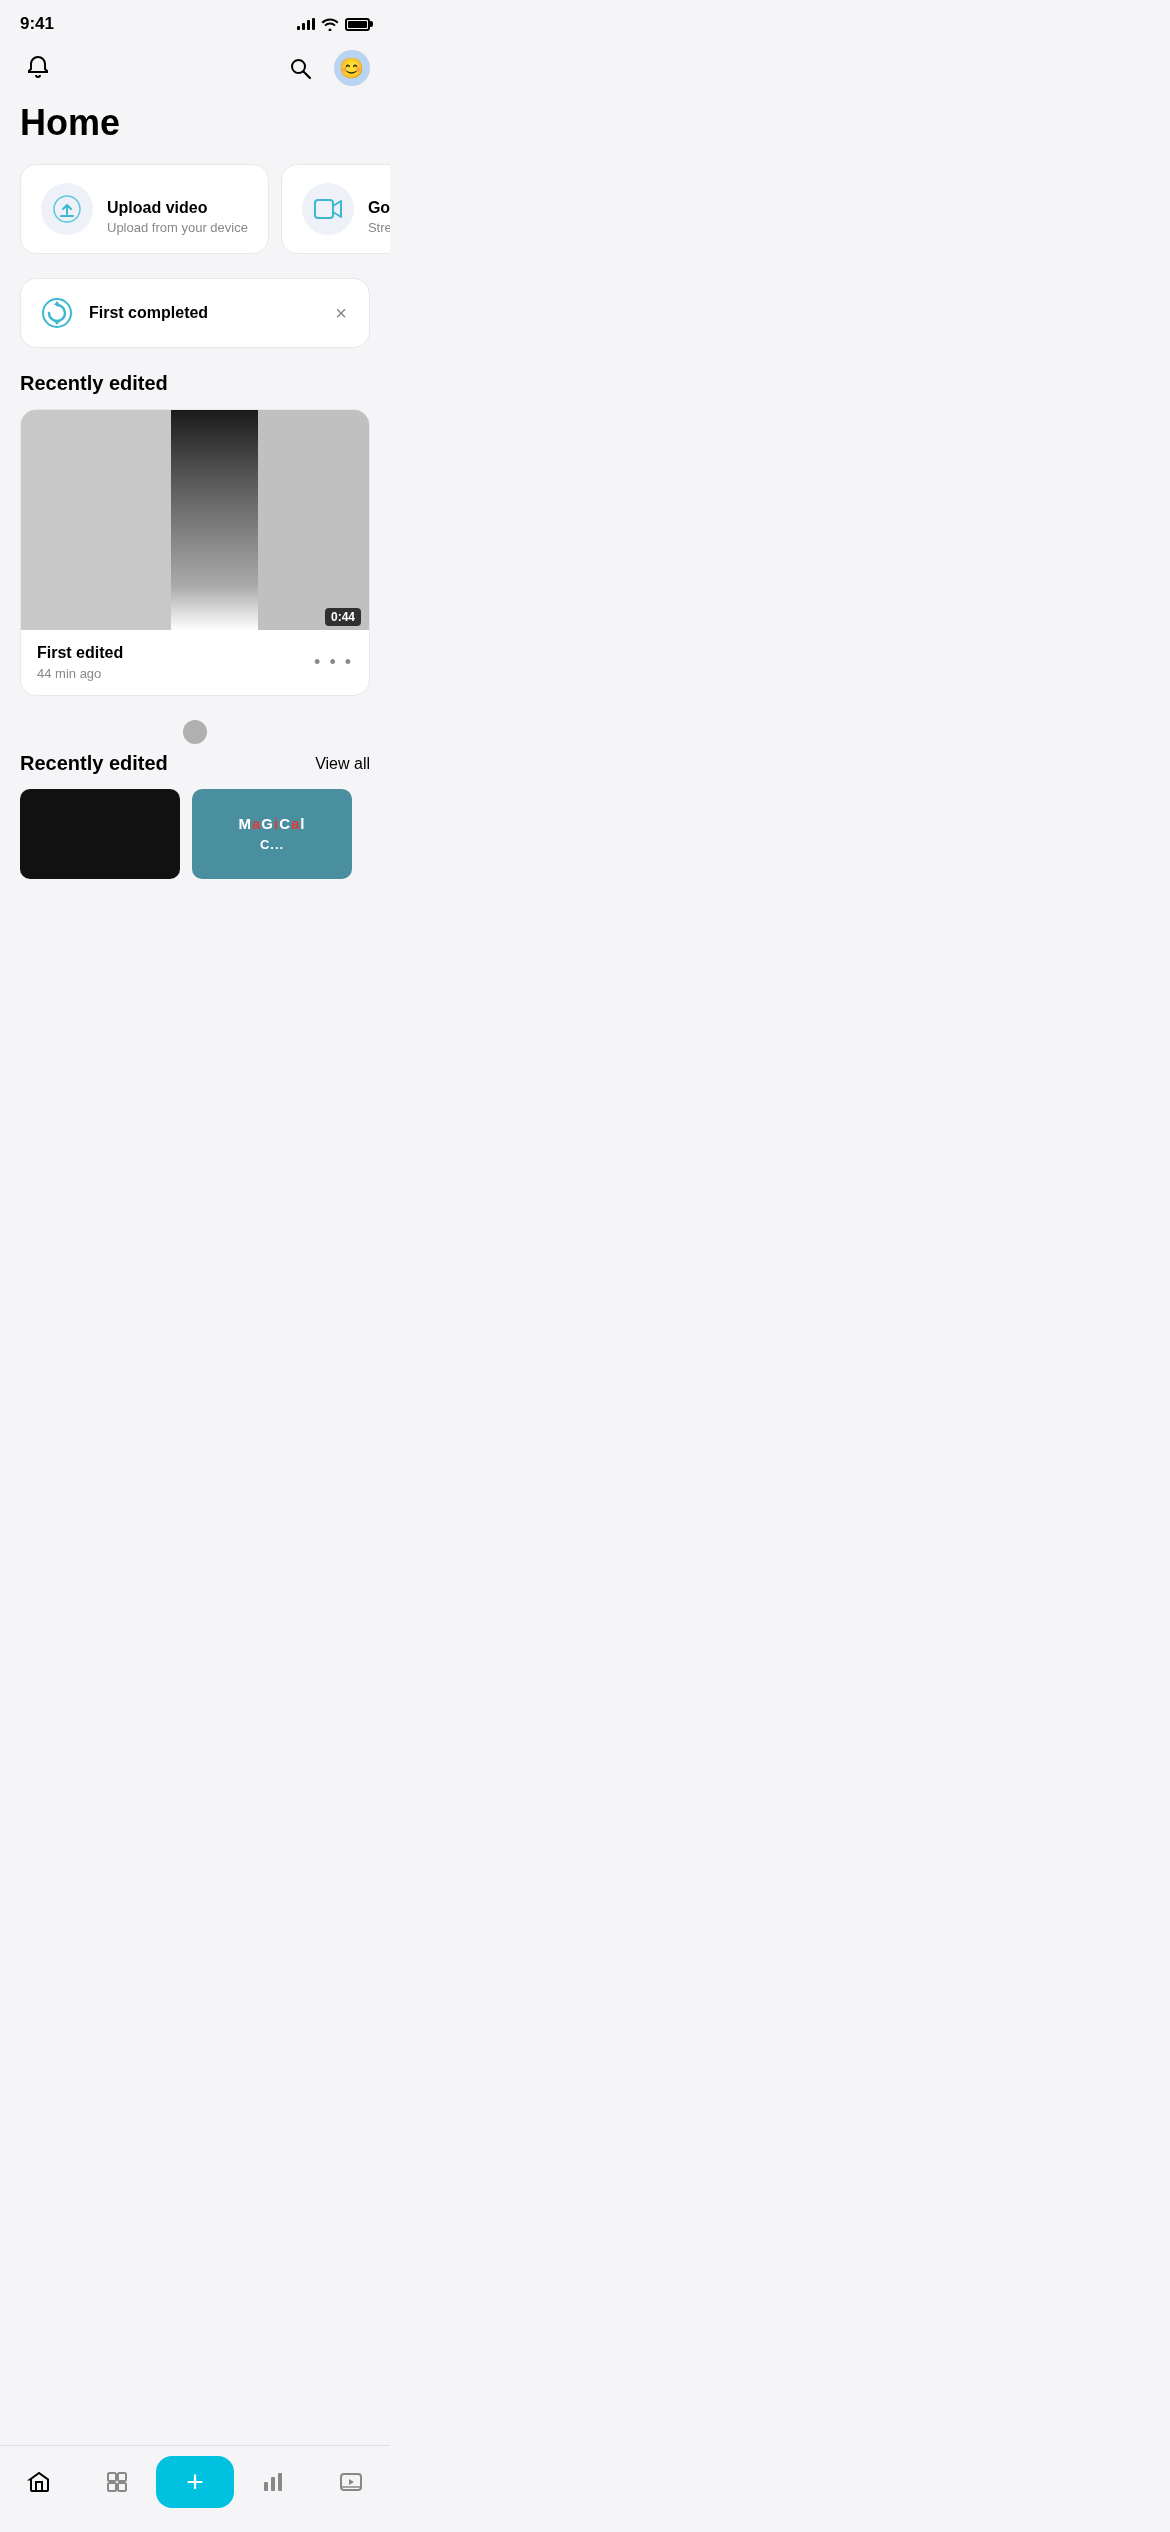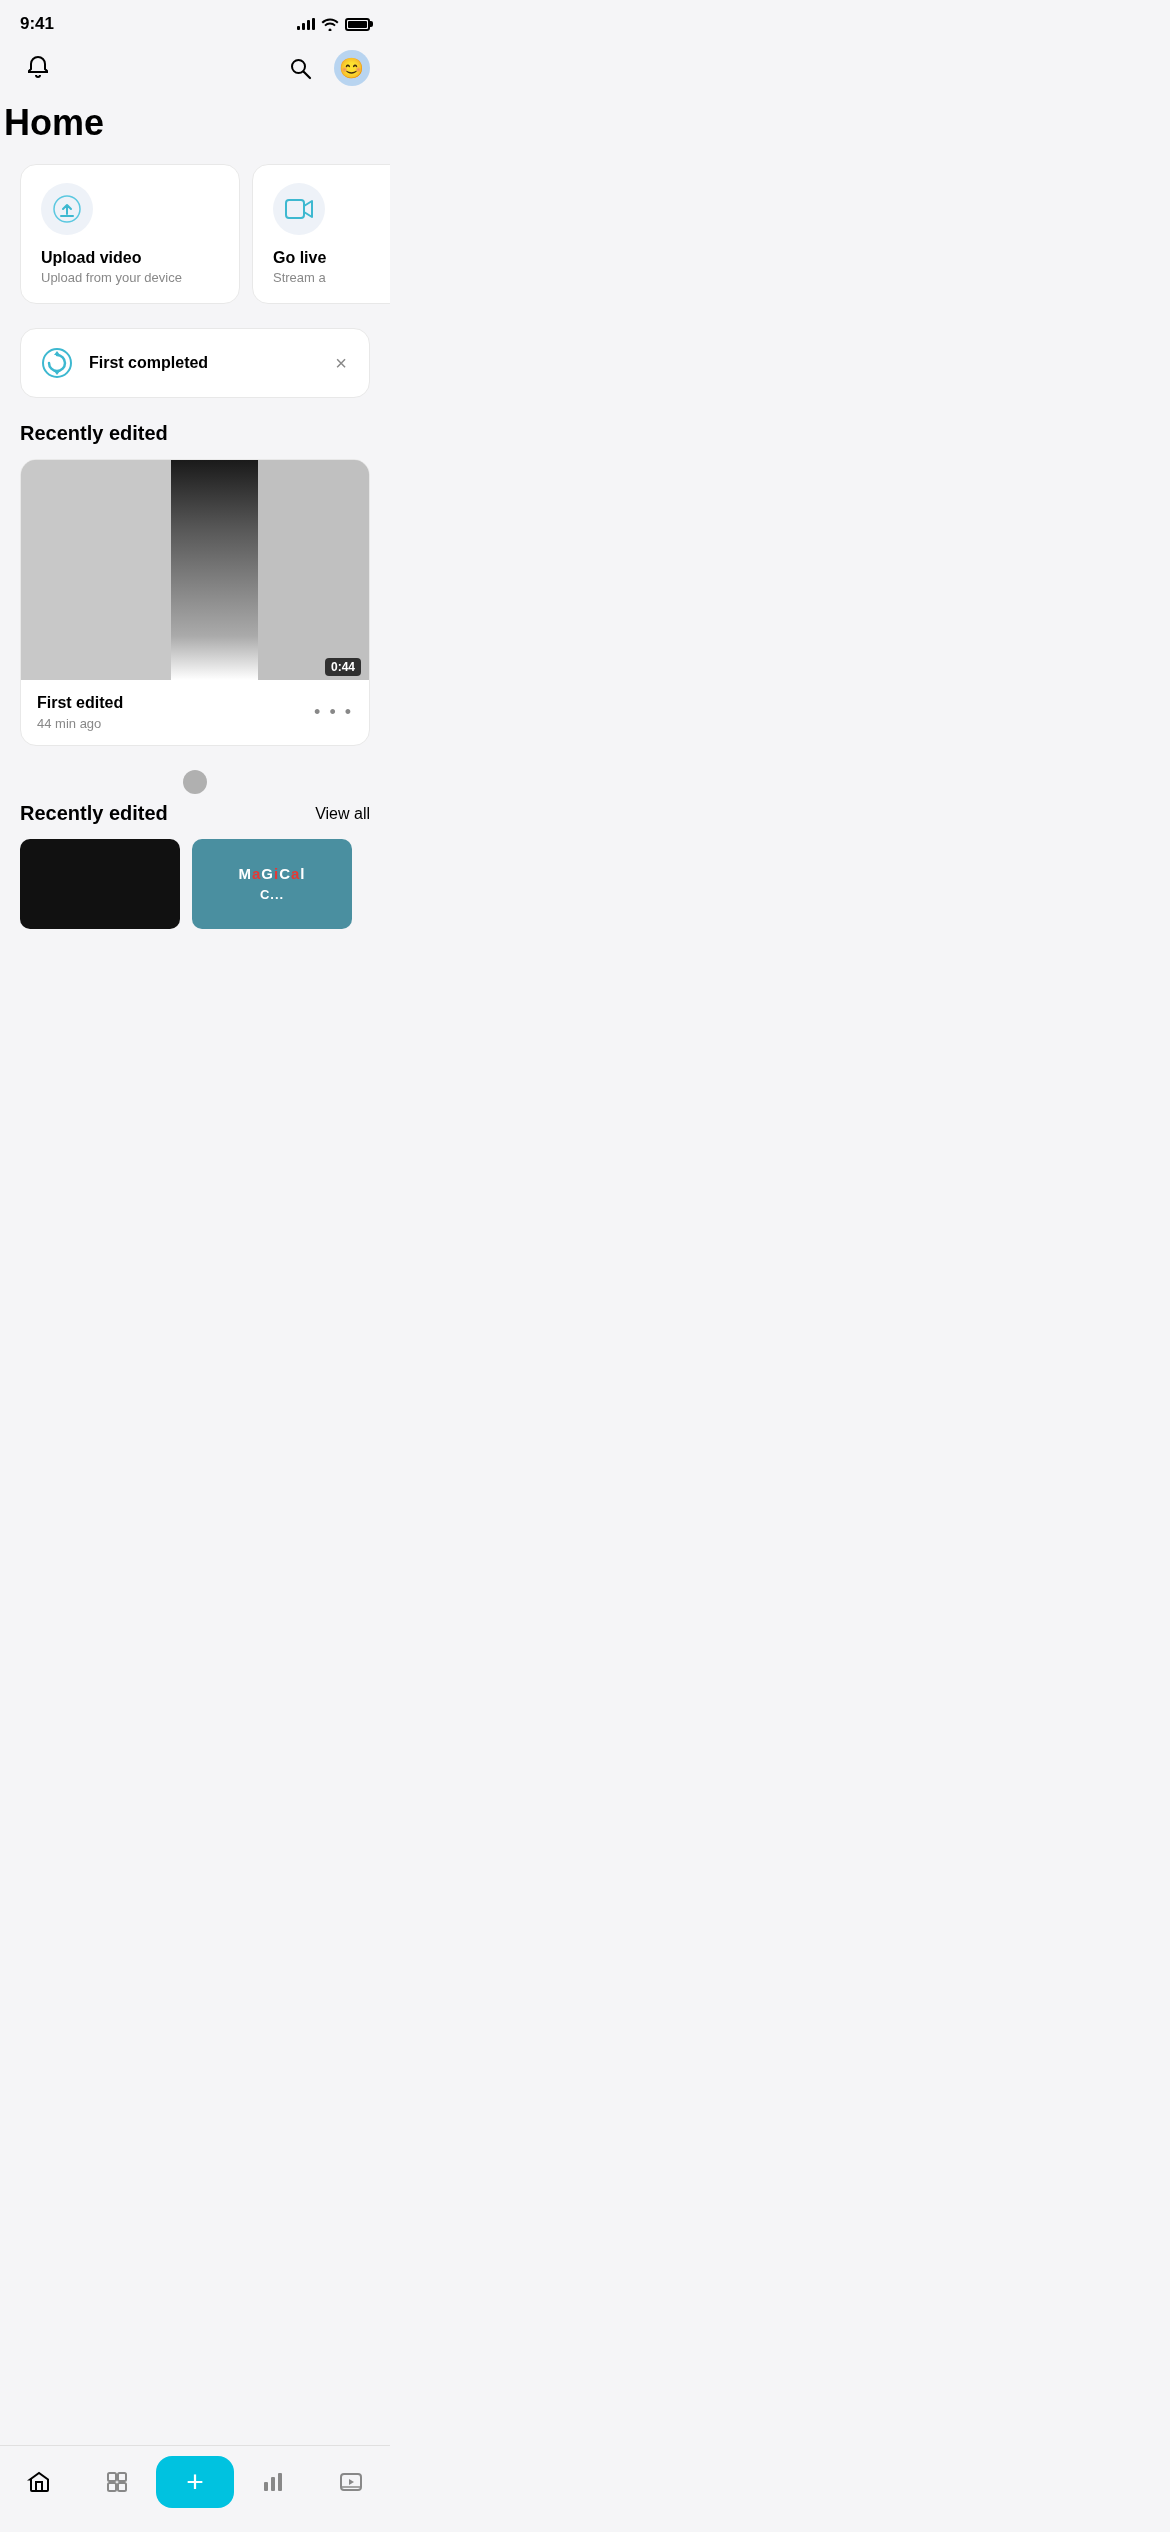--- a/index.html
+++ b/index.html
@@ -100,21 +100,21 @@
       background: #b8d4f0;
       display: flex;
       align-items: center;
       justify-content: center;
       font-size: 20px;
       cursor: pointer;
     }
 
     
     .page-title {
-      padding: 4px 20px 20px 4px;
+      padding: 4px 20px 20px 20px;
       background: #f5f5f7;
     }
     .page-title h1 {
       font-size: 36px;
       font-weight: 800;
       color: #000;
     }
 
     
     .action-cards {
@@ -124,27 +124,26 @@
       overflow-x: auto;
       scrollbar-width: none;
     }
     .action-cards::-webkit-scrollbar { display: none; }
 
     .action-card {
       background: #fff;
       border-radius: 16px;
       padding: 18px 20px;
       display: flex;
-      align-items: flex-start;
+      align-items: flex-end;
       gap: 14px;
       min-width: 220px;
       flex-shrink: 0;
       cursor: pointer;
       border: 1px solid #e8e8e8;
-      flex-direction: column;
     }
     .card-icon-wrap {
       width: 52px;
       height: 52px;
       border-radius: 50%;
       background: #eef2f8;
       display: flex;
       align-items: center;
       justify-content: center;
       flex-shrink: 0;

